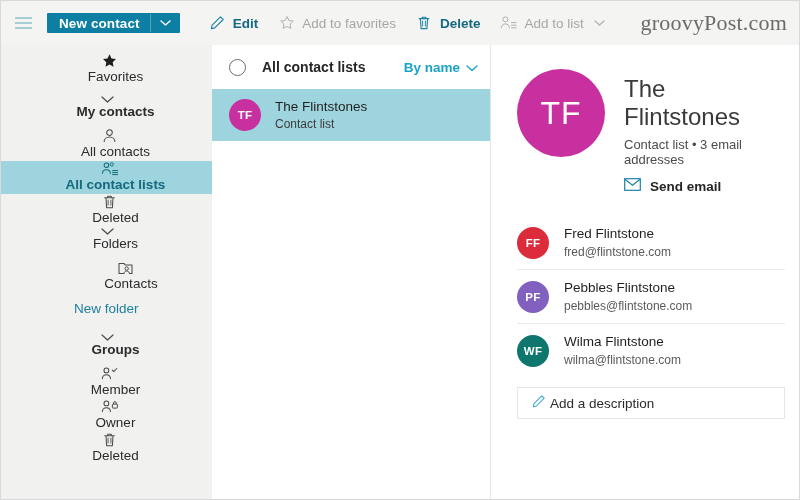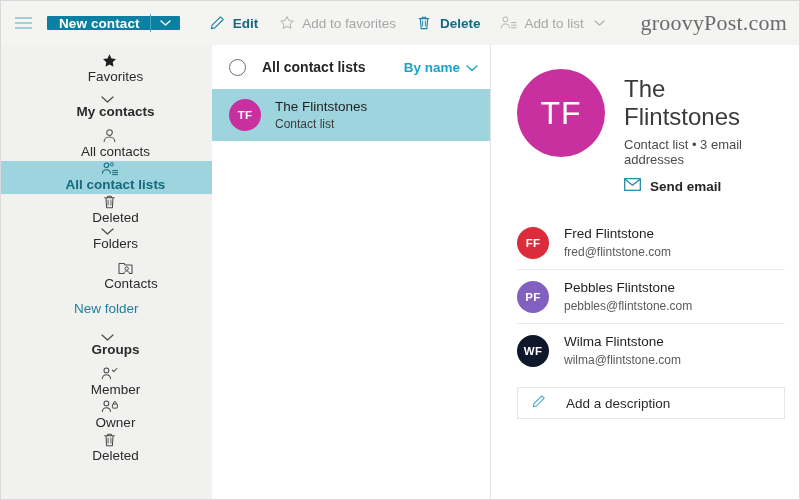--- a/index.html
+++ b/index.html
@@ -50,21 +50,21 @@
     display: block;
     width: 17px;
     height: 2px;
     background: #a8cdd4;
   }
   .new-contact {
     display: flex;
     align-items: center;
     background: #0d7fa3;
     color: #ffffff;
-    height: 14px;
+    height: 20px;
     border-radius: 1px;
     font-size: 13.5px;
     font-weight: bold;
     cursor: pointer;
     margin-left: 2px;
   }
   .new-contact .label {
     padding: 0 10px 0 12px;
     letter-spacing: .1px;
   }
@@ -345,21 +345,21 @@
     color: #5d5d5d;
     margin-top: 26px;
   }
   .desc-box {
     margin-top: 10px;
     height: 32px;
     border: 1px solid #e6e6e6;
     display: flex;
     align-items: center;
     padding-left: 13px;
-    gap: 20px;
+    gap: 4px;
     font-size: 13.5px;
     color: #2b2b2b;
     box-sizing: border-box;
     cursor: text;
   }
 </style>
 </head>
 <body>
 
 <div class="app">
@@ -621,21 +621,21 @@
           <div class="avatar" style="background:#8160c0">
             <span>PF</span>
           </div>
           <div class="meta">
             <div class="mname">Pebbles Flintstone</div>
             <div class="memail">pebbles@flintstone.com</div>
           </div>
         </div>
 
         <div class="member">
-          <div class="avatar" style="background:#0f172a">
+          <div class="avatar" style="background:#0f766e">
             <span>WF</span>
           </div>
           <div class="meta">
             <div class="mname">Wilma Flintstone</div>
             <div class="memail">wilma@flintstone.com</div>
           </div>
         </div>
 
       </div>
 

